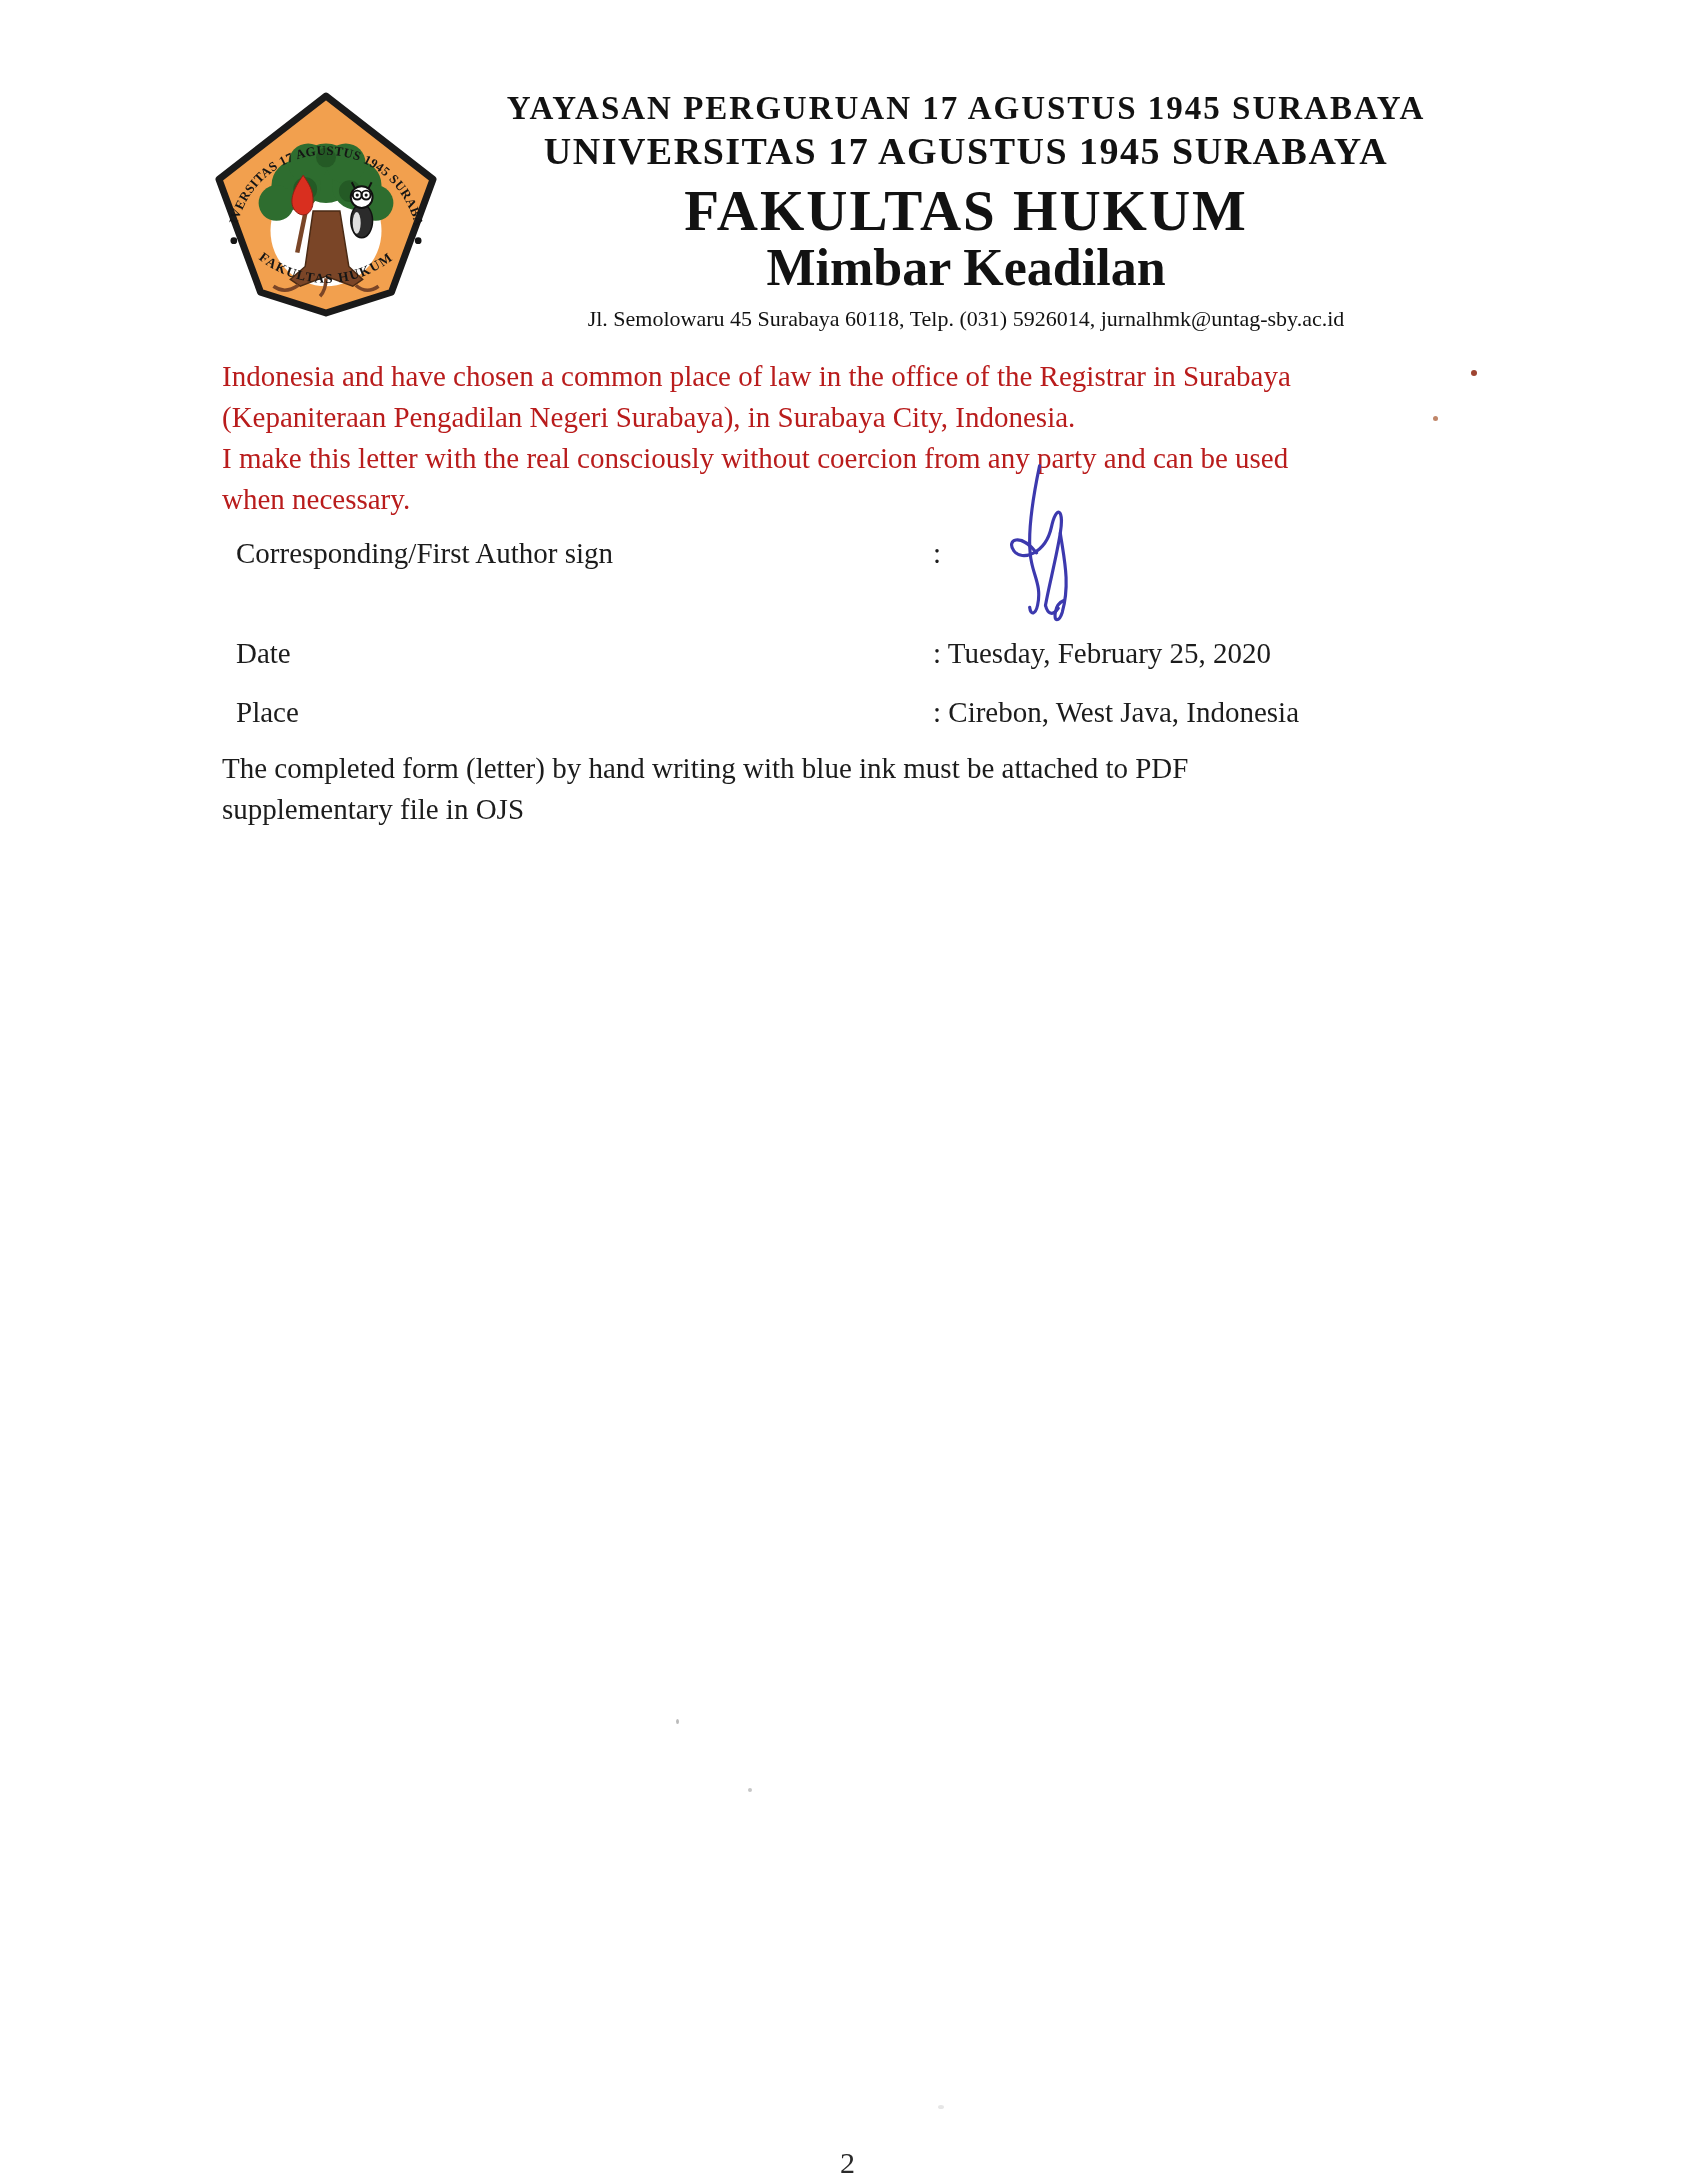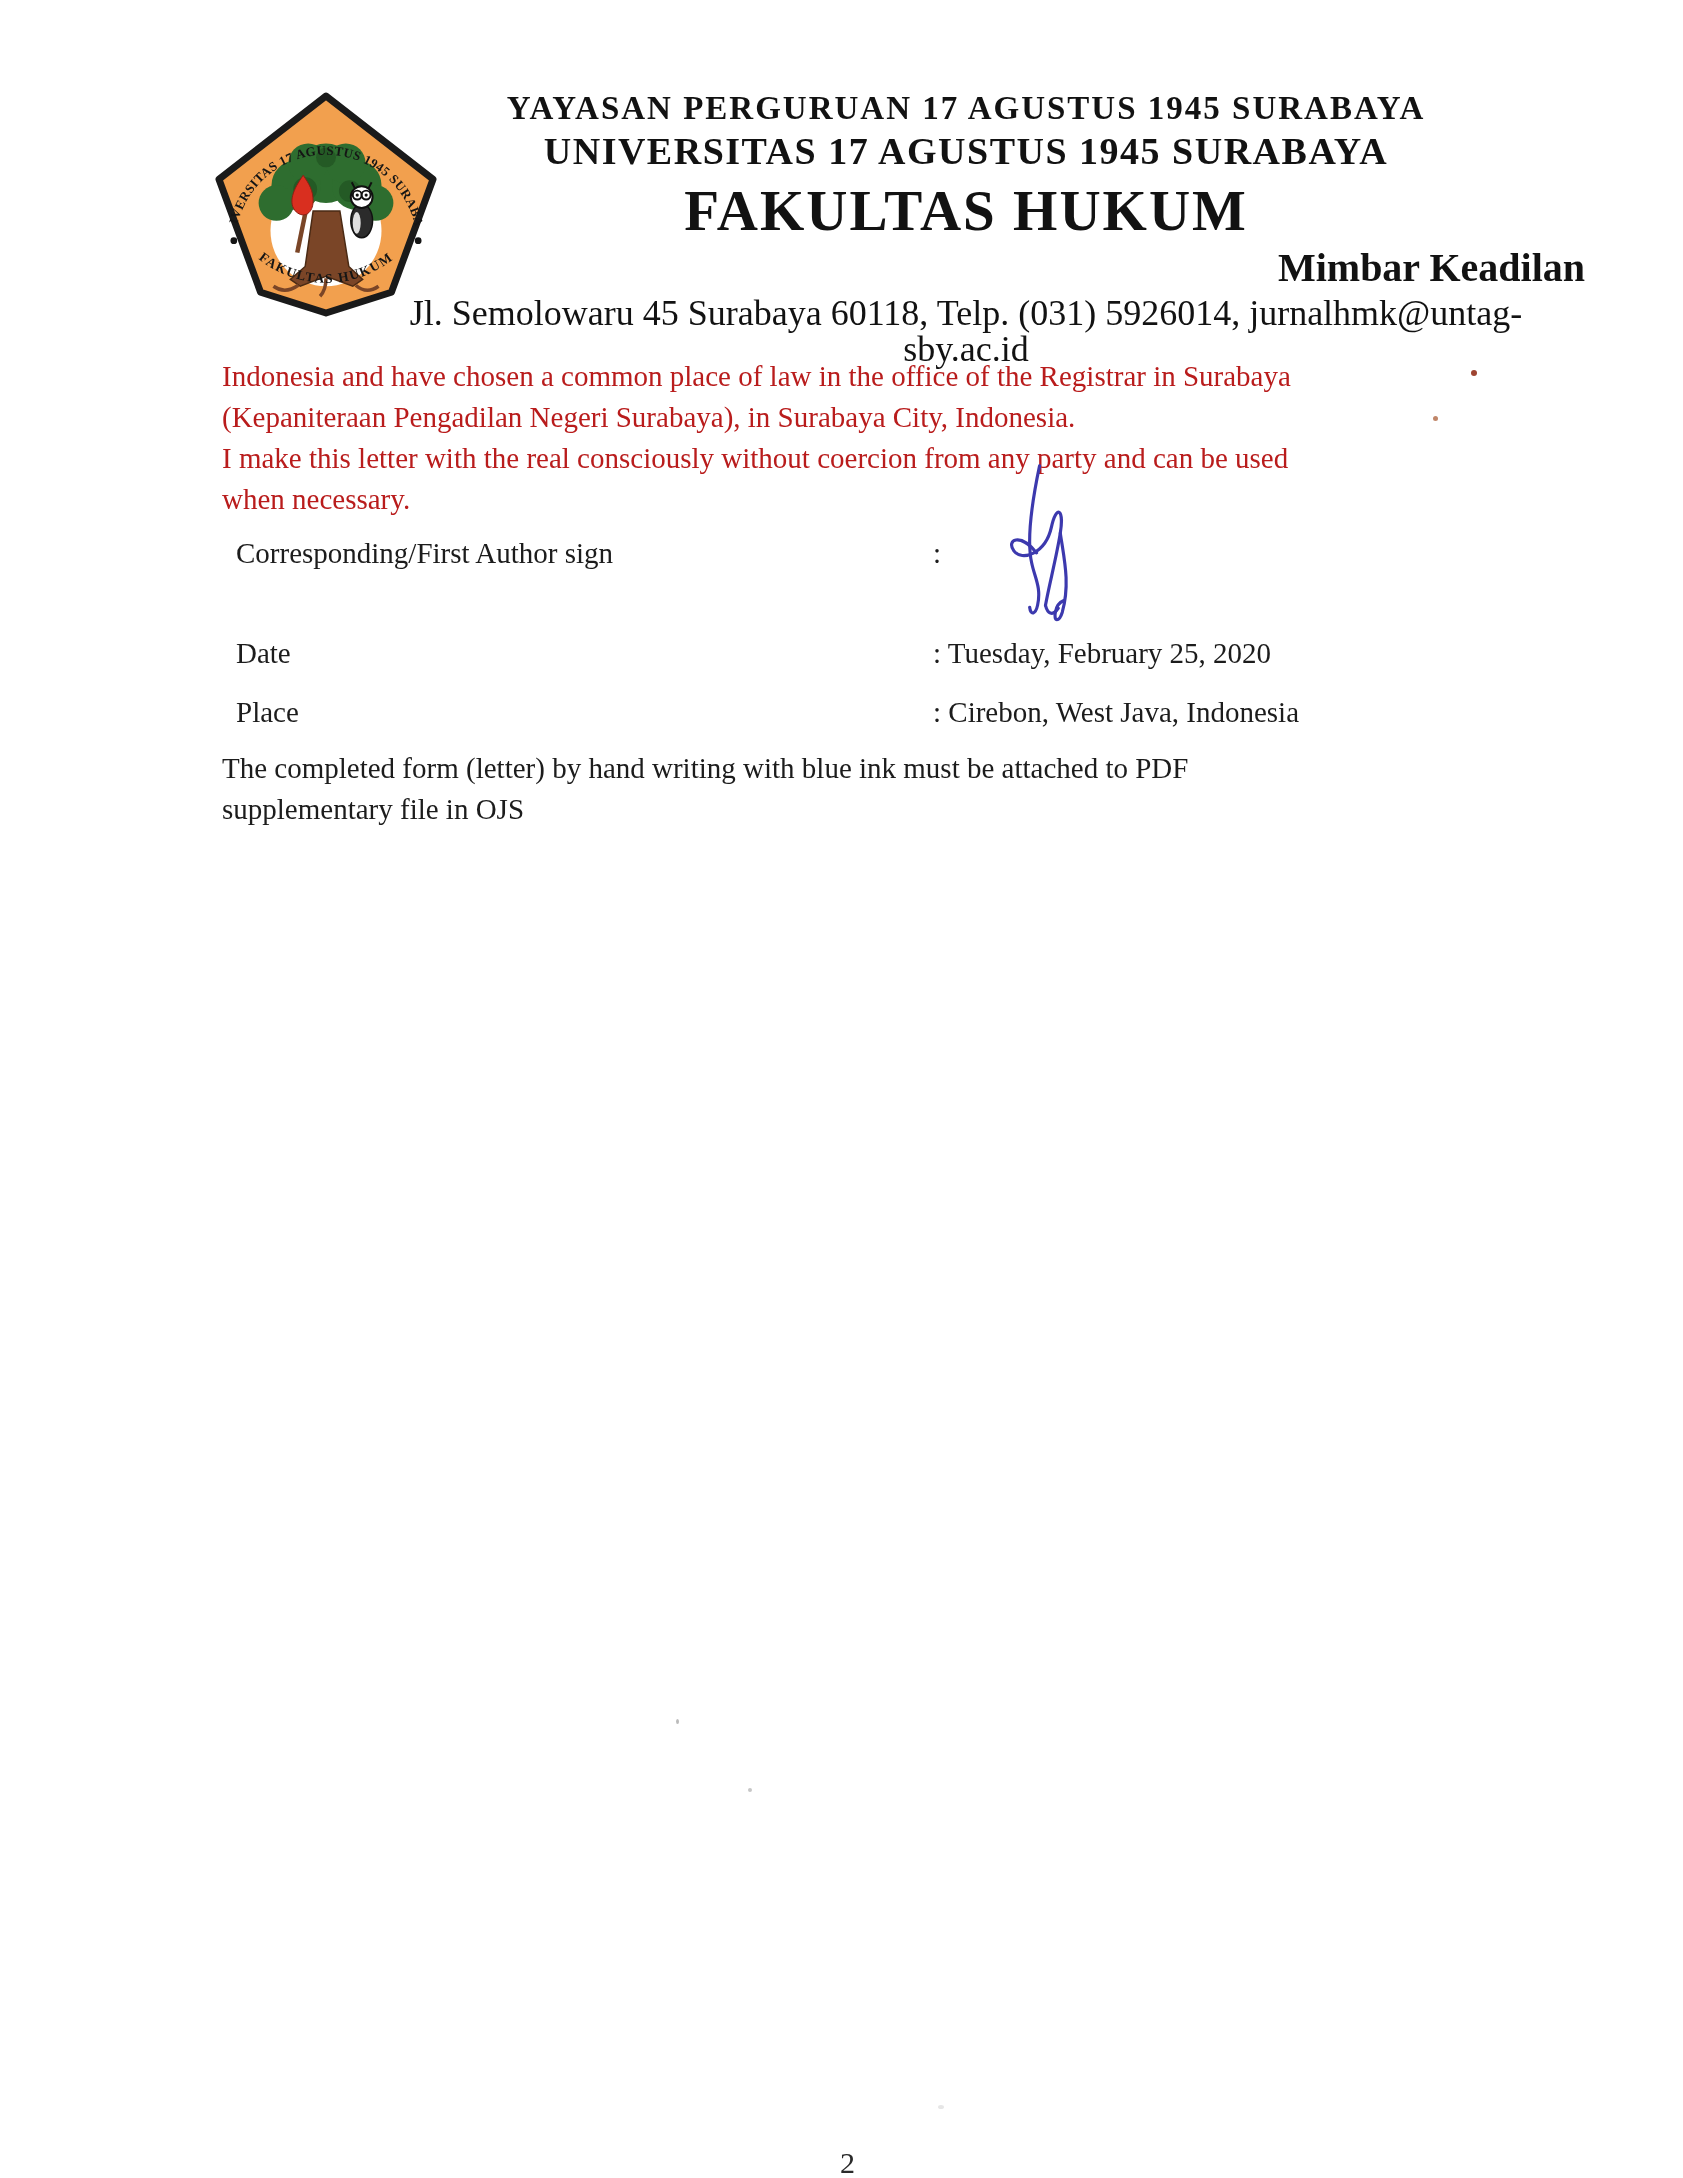--- a/index.html
+++ b/index.html
@@ -12,22 +12,22 @@
     color:#1e1e1e;
   }
   
   .letterhead-text{
     position:absolute;left:347px;top:88px;width:1238px;
     text-align:center;color:#121212;
   }
   .lh-line1{font-size:33px;font-weight:bold;letter-spacing:2px;line-height:40px;}
   .lh-line2{font-size:38px;font-weight:bold;letter-spacing:1.5px;line-height:46px;}
   .lh-line3{font-size:57px;font-weight:bold;letter-spacing:2px;line-height:65px;margin-top:4px;}
-  .lh-line4{font-size:40px;font-weight:bold;line-height:50px;text-align:right;}
-  .lh-address{font-size:36px;line-height:36px;margin-top:2px;}
+  .lh-line4{font-size:52px;font-weight:bold;line-height:50px;}
+  .lh-address{font-size:22px;line-height:36px;margin-top:8px;}
   .logo-wrap{position:absolute;left:211px;top:92px;width:230px;height:225px;}
   
   .body-par{
     position:absolute;left:222px;top:356px;width:1267px;
     font-size:29px;line-height:41px;color:#b91c1c;
   }
   .field-row{position:absolute;left:236px;width:1267px;font-size:29px;color:#1c1c1c;}
   .row-sign{top:537px;}
   .row-date{top:637px;}
   .row-place{top:696px;}

